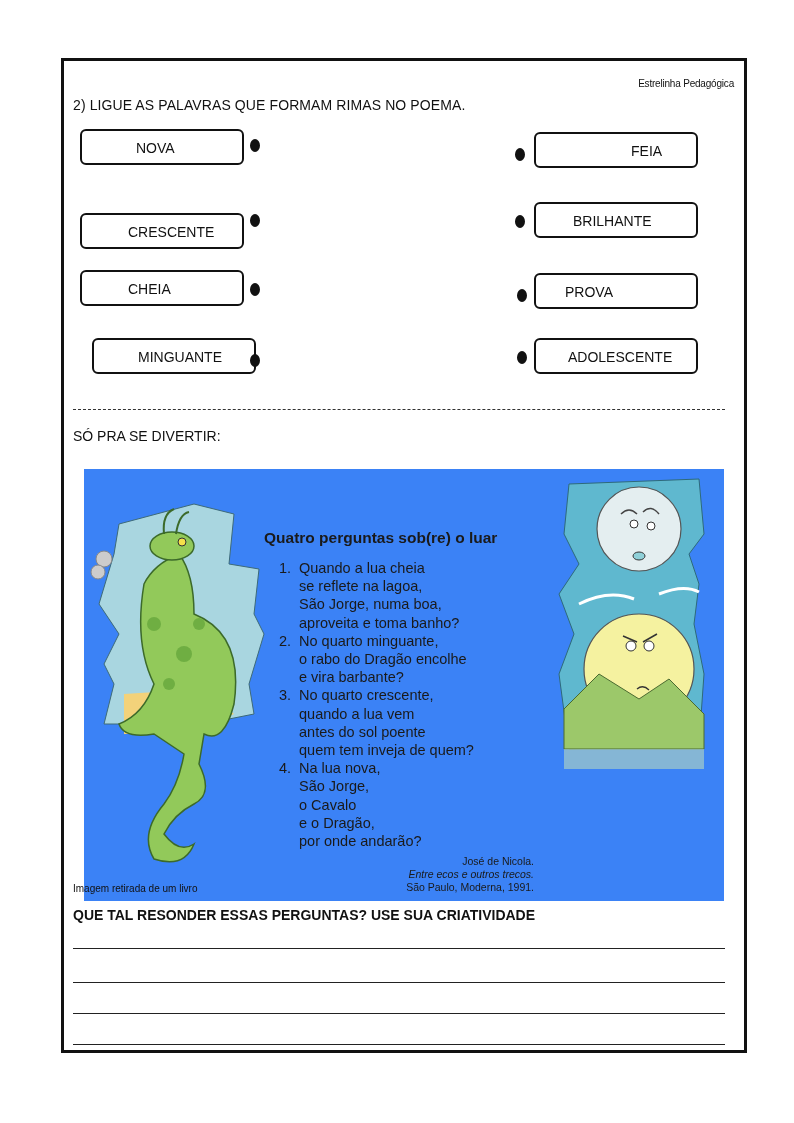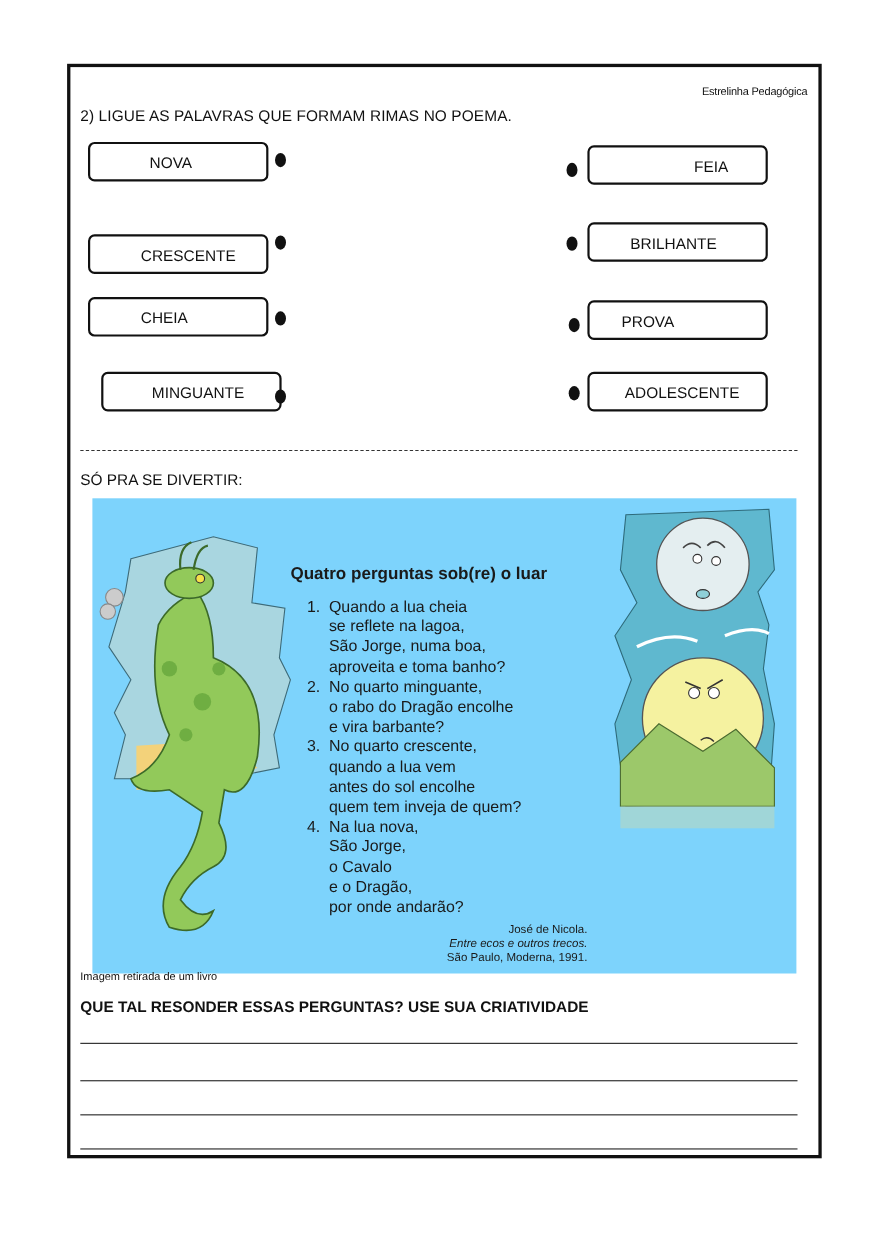--- a/index.html
+++ b/index.html
@@ -5,21 +5,21 @@
   html, body { margin: 0; padding: 0; background: #ffffff; }
   body { width: 794px; height: 1123px; position: relative; font-family: "Liberation Sans", sans-serif; color: #111; overflow: hidden; }
   .frame { position: absolute; left: 61px; top: 58px; width: 686px; height: 995px; border: 3px solid #111; box-sizing: border-box; }
   .brand { position: absolute; right: 10px; top: 17px; font-size: 10px; font-family: "Liberation Sans Narrow", "Liberation Sans", sans-serif; letter-spacing: -0.2px; }
   .question { position: absolute; left: 9px; top: 36px; font-size: 14px; letter-spacing: 0.1px; }
   .word-box { position: absolute; width: 164px; height: 36px; border: 2.5px solid #111; border-radius: 6px; box-sizing: border-box; font-size: 14px; }
   .word-box span { position: absolute; top: 9px; }
   .dot { position: absolute; width: 10px; height: 13px; background: #111; border-radius: 50%; }
   .dashes { position: absolute; left: 9px; top: 348px; width: 652px; height: 0; border-top: 1px dashed #333; }
   .section-title { position: absolute; left: 9px; top: 367px; font-size: 14px; }
-  .illus { position: absolute; left: 20px; top: 392px; width: 640px; height: 432px; background: #7dd3fc; overflow: hidden; }
+  .illus { position: absolute; left: 20px; top: 408px; width: 640px; height: 432px; background: #3b82f6; overflow: hidden; }
   .ghost { position: absolute; color: #d6d6d4; font-size: 13px; white-space: nowrap; }
   .poem-title { position: absolute; left: 180px; top: 60px; font-size: 15.5px; font-weight: bold; color: #1a1a1a; }
   .poem { position: absolute; left: 215px; top: 90px; font-size: 14.5px; line-height: 18.2px; color: #1a1a1a; }
   .poem .num { position: absolute; left: -20px; }
   .poem .stanza { position: relative; margin-bottom: 0; }
   .credit { position: absolute; right: 190px; top: 386px; text-align: right; font-size: 10.5px; line-height: 13px; color: #1a1a1a; }
   .credit .it { font-style: italic; }
   .source-note { position: absolute; left: 9px; top: 822px; font-size: 10px; font-family: "Liberation Sans Narrow", "Liberation Sans", sans-serif; }
   .prompt { position: absolute; left: 9px; top: 846px; font-size: 14px; font-weight: bold; }
   .answer-line { position: absolute; left: 9px; width: 652px; height: 0; border-top: 1px solid #222; }
@@ -107,21 +107,21 @@
       <div class="stanza">
         <span class="num">2.</span>
         <div>No quarto minguante,</div>
         <div>o rabo do Dragão encolhe</div>
         <div>e vira barbante?</div>
       </div>
       <div class="stanza">
         <span class="num">3.</span>
         <div>No quarto crescente,</div>
         <div>quando a lua vem</div>
-        <div>antes do sol encolhe</div>
+        <div>antes do sol poente</div>
         <div>quem tem inveja de quem?</div>
       </div>
       <div class="stanza">
         <span class="num">4.</span>
         <div>Na lua nova,</div>
         <div>São Jorge,</div>
         <div>o Cavalo</div>
         <div>e o Dragão,</div>
         <div>por onde andarão?</div>
       </div>

